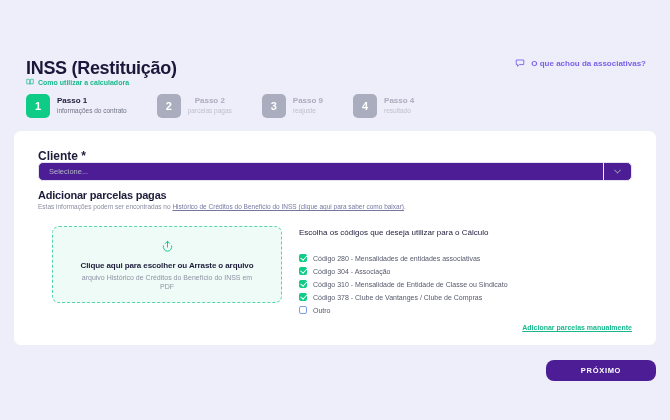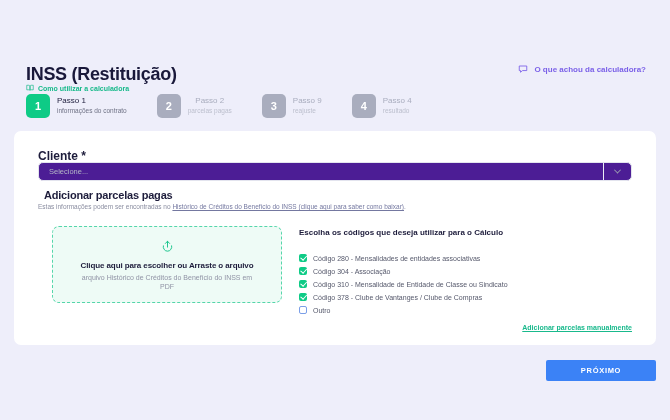--- a/index.html
+++ b/index.html
@@ -7,21 +7,21 @@
     width: 670px; height: 420px;
     overflow: hidden;
     background: #eeeefa;
     font-family: "Liberation Sans", sans-serif;
     -webkit-font-smoothing: antialiased;
   }
   .page { position: relative; width: 670px; height: 420px; }
 
   
   .header {
-    position: absolute; left: 0; top: 14px; width: 670px; height: 86px;
+    position: absolute; left: 0; top: 8px; width: 670px; height: 86px;
   }
   .title {
     position: absolute; left: 26px; top: 50px;
     font-size: 18px; font-weight: 700; color: #19183a;
     letter-spacing: -0.3px;
   }
   .howto {
     position: absolute; left: 26px; top: 70px;
     display: flex; align-items: center; gap: 4px;
     font-size: 7px; font-weight: 700; color: #17b98a;
@@ -43,21 +43,21 @@
   }
   .step { display: flex; align-items: center; gap: 7px; margin-right: 30px; }
   .step-box {
     width: 24px; height: 24px; border-radius: 5px;
     display: flex; align-items: center; justify-content: center;
     color: #ffffff; font-size: 11px; font-weight: 700;
   }
   .step-box.active { background: #0ecb86; }
   .step-box.inactive { background: #a9adbe; }
   .step-text { line-height: 1.25; }
-  .step-name { font-size: 8px; font-weight: 400; }
+  .step-name { font-size: 8px; font-weight: 700; }
   .step-sub { font-size: 6.5px; font-weight: 400; margin-top: 1px; }
   .step.active .step-name { color: #1d1c3b; }
   .step.active .step-sub { color: #6f7285; }
   .step.inactive .step-name { color: #a9adbe; text-align: center; }
   .step.inactive .step-sub { color: #bcbfcd; }
 
   
   .card {
     position: absolute; left: 14px; top: 131px;
     width: 642px; height: 214px;
@@ -86,21 +86,21 @@
     border-left: 1px solid #eceef5;
     display: flex; align-items: center; justify-content: center;
   }
   .chev {
     width: 5px; height: 5px;
     border-right: 1.2px solid #9a9db0; border-bottom: 1.2px solid #9a9db0;
     transform: rotate(45deg) translate(-1px,-1px);
   }
 
   .section-title {
-    position: absolute; left: 30px; top: 58px;
+    position: absolute; left: 24px; top: 58px;
     font-size: 11px; font-weight: 700; color: #1d1c3b;
     letter-spacing: -0.2px;
   }
   .section-sub {
     position: absolute; left: 24px; top: 72px;
     font-size: 6.5px; color: #8a8da0;
   }
   .section-sub a {
     color: #6e7siren; color: #7478a0; text-decoration: underline;
     cursor: pointer;
@@ -126,21 +126,21 @@
   .dz-sub {
     font-size: 7px; color: #9093a5; line-height: 1.35; margin-top: 3px;
     max-width: 185px;
   }
 
   
   .codes {
     position: absolute; left: 285px; top: 97px;
   }
   .codes-title {
-    font-size: 8px; font-weight: 700; color: #1d1c3b;
+    font-size: 8px; font-weight: 400; color: #1d1c3b;
     margin-bottom: 17px;
   }
   .code-row {
     display: flex; align-items: center; gap: 6px;
     margin-bottom: 5px; cursor: pointer;
   }
   .cb {
     width: 8px; height: 8px; border-radius: 2px;
     display: flex; align-items: center; justify-content: center;
     flex: 0 0 auto;
@@ -157,21 +157,21 @@
   .manual-link {
     position: absolute; right: 24px; bottom: 14px;
     font-size: 7px; font-weight: 700; color: #19b98c;
     text-decoration: underline; cursor: pointer;
   }
 
   
   .next-btn {
     position: absolute; left: 546px; top: 360px;
     width: 110px; height: 21px;
-    background: #3b82f6; border: none; border-radius: 2px;
+    background: #4c1d95; border: none; border-radius: 8px;
     color: #ffffff; font-size: 7.5px; font-weight: 700;
     letter-spacing: 0.7px;
     cursor: pointer;
     font-family: "Liberation Sans", sans-serif;
   }
 </style>
 </head>
 <body>
 
 <div class="page">
@@ -188,21 +188,21 @@
       </span>
       <span>Como utilizar a calculadora</span>
     </div>
 
     <div class="feedback">
       <span>
         <svg width="10" height="10" viewBox="0 0 16 16">
           <path d="M2 3.2h12v7.3H7.2L4 13.2v-2.7H2z" fill="none" stroke="#7b61e8" stroke-width="1.4" stroke-linejoin="round"></path>
         </svg>
       </span>
-      <span>O que achou da calculadora?</span>
+      <span>O que achou da associativas?</span>
     </div>
   </div>
 
   <div class="stepper">
     <div class="step active">
       <div class="step-box active">1</div>
       <div class="step-text">
         <div class="step-name">Passo 1</div>
         <div class="step-sub">informações do contrato</div>
       </div>

